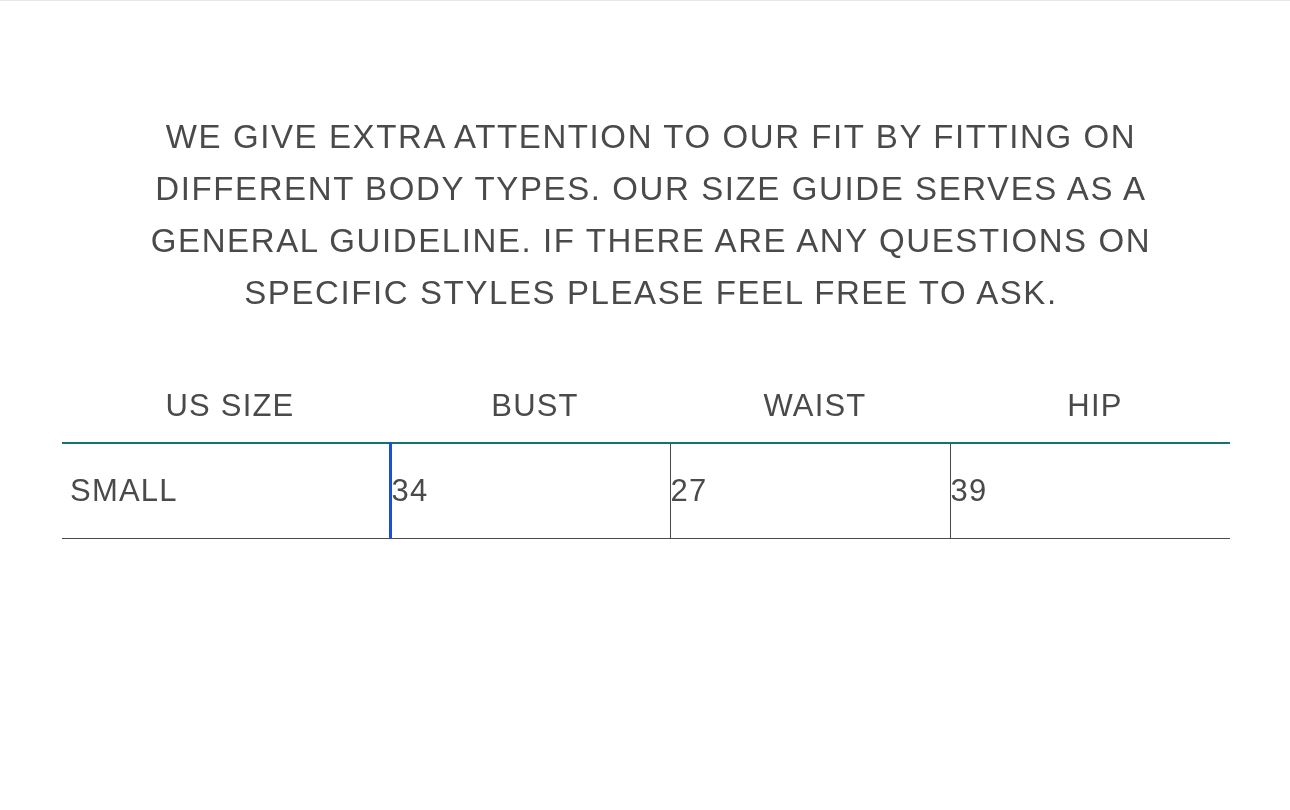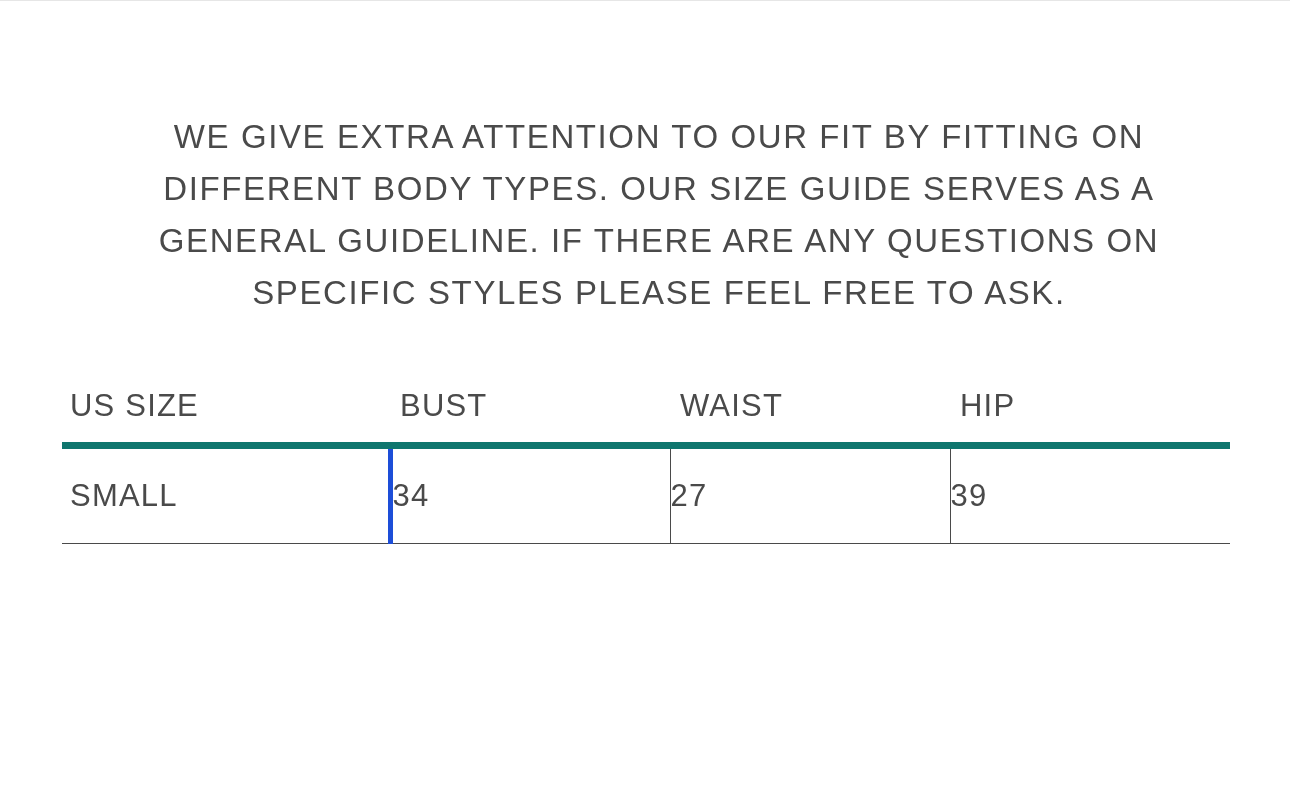--- a/index.html
+++ b/index.html
@@ -24,21 +24,21 @@
     position: absolute;
     top: 0;
     left: 0;
     width: 1290px;
     height: 1px;
     background: #e6e6e6;
   }
   .intro {
     position: absolute;
     top: 78px;
-    left: 84px;
+    left: 76px;
     width: 1150px;
     text-align: center;
     font-size: 33px;
     line-height: 52px;
     letter-spacing: 1.6px;
     font-weight: 300;
     color: #4a4a4a;
     text-transform: uppercase;
   }
   .table-wrap {
@@ -59,30 +59,31 @@
     letter-spacing: 1.2px;
     color: #4a4a4a;
     text-align: left;
     text-transform: uppercase;
     padding: 0;
     vertical-align: middle;
   }
   table.size-table thead th {
     height: 72px;
     padding-left: 10px;
-    border-bottom: 7px solid #0f766e;
+    border-bottom: 2px solid #0f766e;
+    text-align: center;
   }
   table.size-table thead th.col-size { padding-left: 8px; }
   table.size-table tbody td {
     height: 94px;
     border-bottom: 1px solid #4a4a4a;
   }
   table.size-table tbody td.col-size {
     padding-left: 8px;
-    border-right: 5px solid #1d4ed8;
+    border-right: 3px solid #1d4ed8;
   }
   table.size-table tbody td.col-bust,
   table.size-table tbody td.col-waist {
     border-right: 1px solid #4a4a4a;
   }
   col.c-size  { width: 328px; }
   col.c-bust  { width: 280px; }
   col.c-waist { width: 280px; }
   col.c-hip   { width: 280px; }
 </style>

